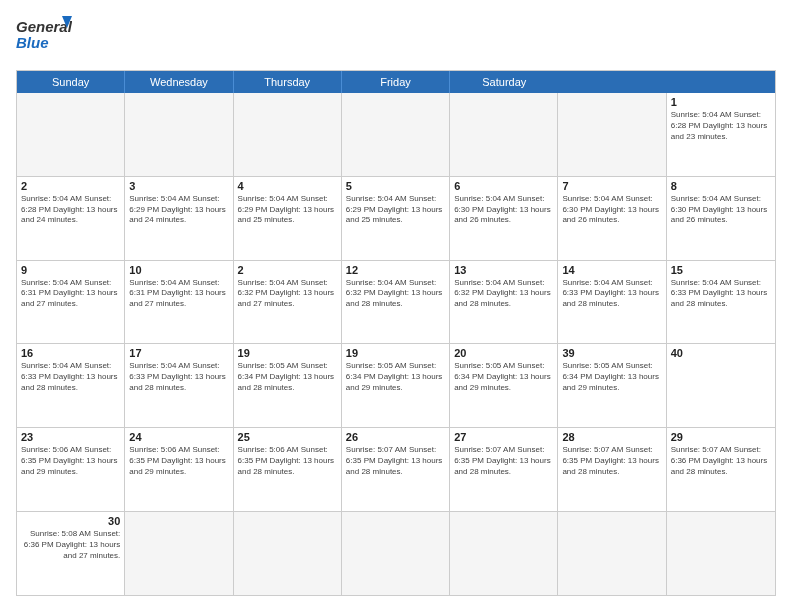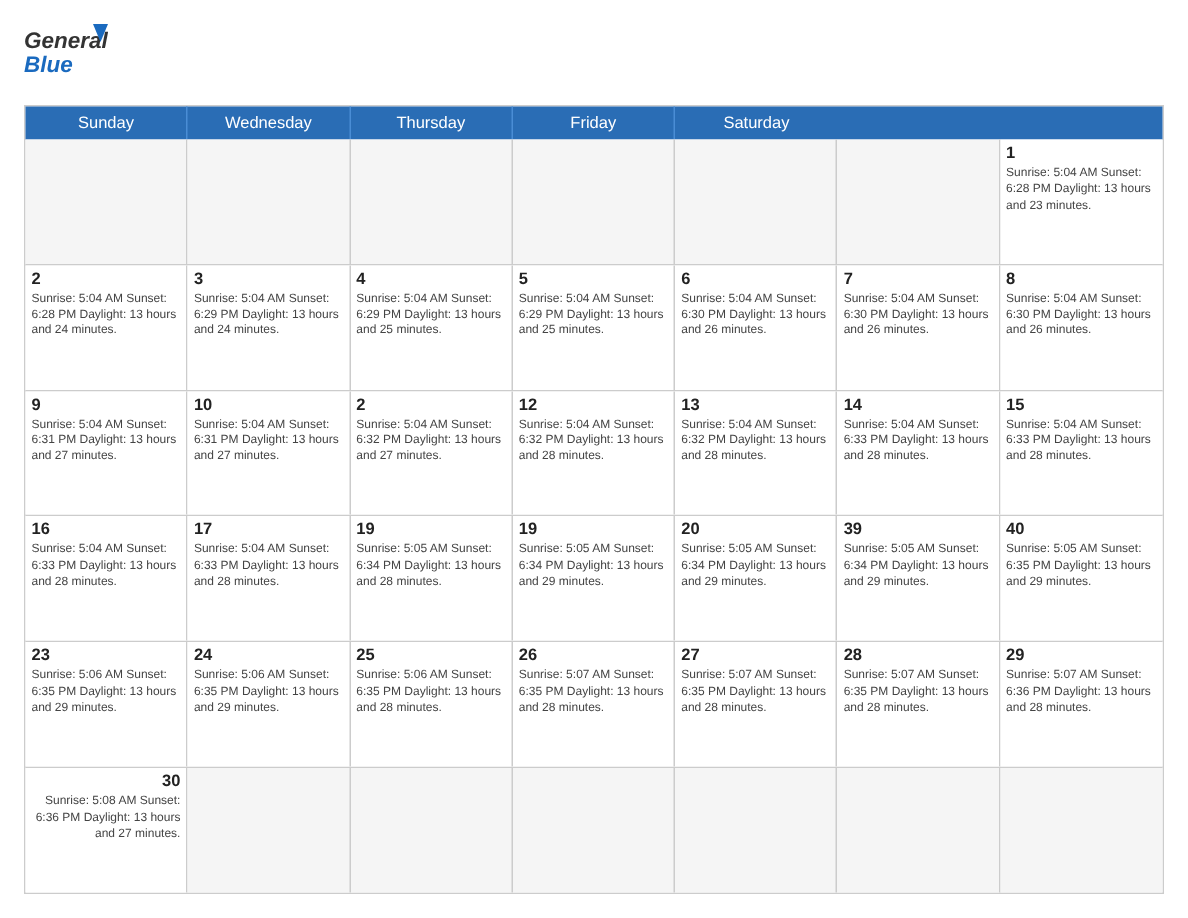--- a/index.html
+++ b/index.html
@@ -258,23 +258,20 @@
 Daylight: 13 hours and 29 minutes.</div>
           </div>
           <div class="cal-cell">
             <span class="day-num">39</span>
             <div class="cell-info">Sunrise: 5:05 AM
 Sunset: 6:34 PM
 Daylight: 13 hours and 29 minutes.</div>
           </div>
           <div class="cal-cell">
             <span class="day-num">40</span>
-            <div class="cell-info">Sunrise: 5:05 AM
-Sunset: 6:35 PM
-Daylight: 13 hours and 29 minutes.</div>
           </div>
         </div>
         <div class="cal-row">
           <div class="cal-cell">
             <span class="day-num">23</span>
             <div class="cell-info">Sunrise: 5:06 AM
 Sunset: 6:35 PM
 Daylight: 13 hours and 29 minutes.</div>
           </div>
           <div class="cal-cell">

